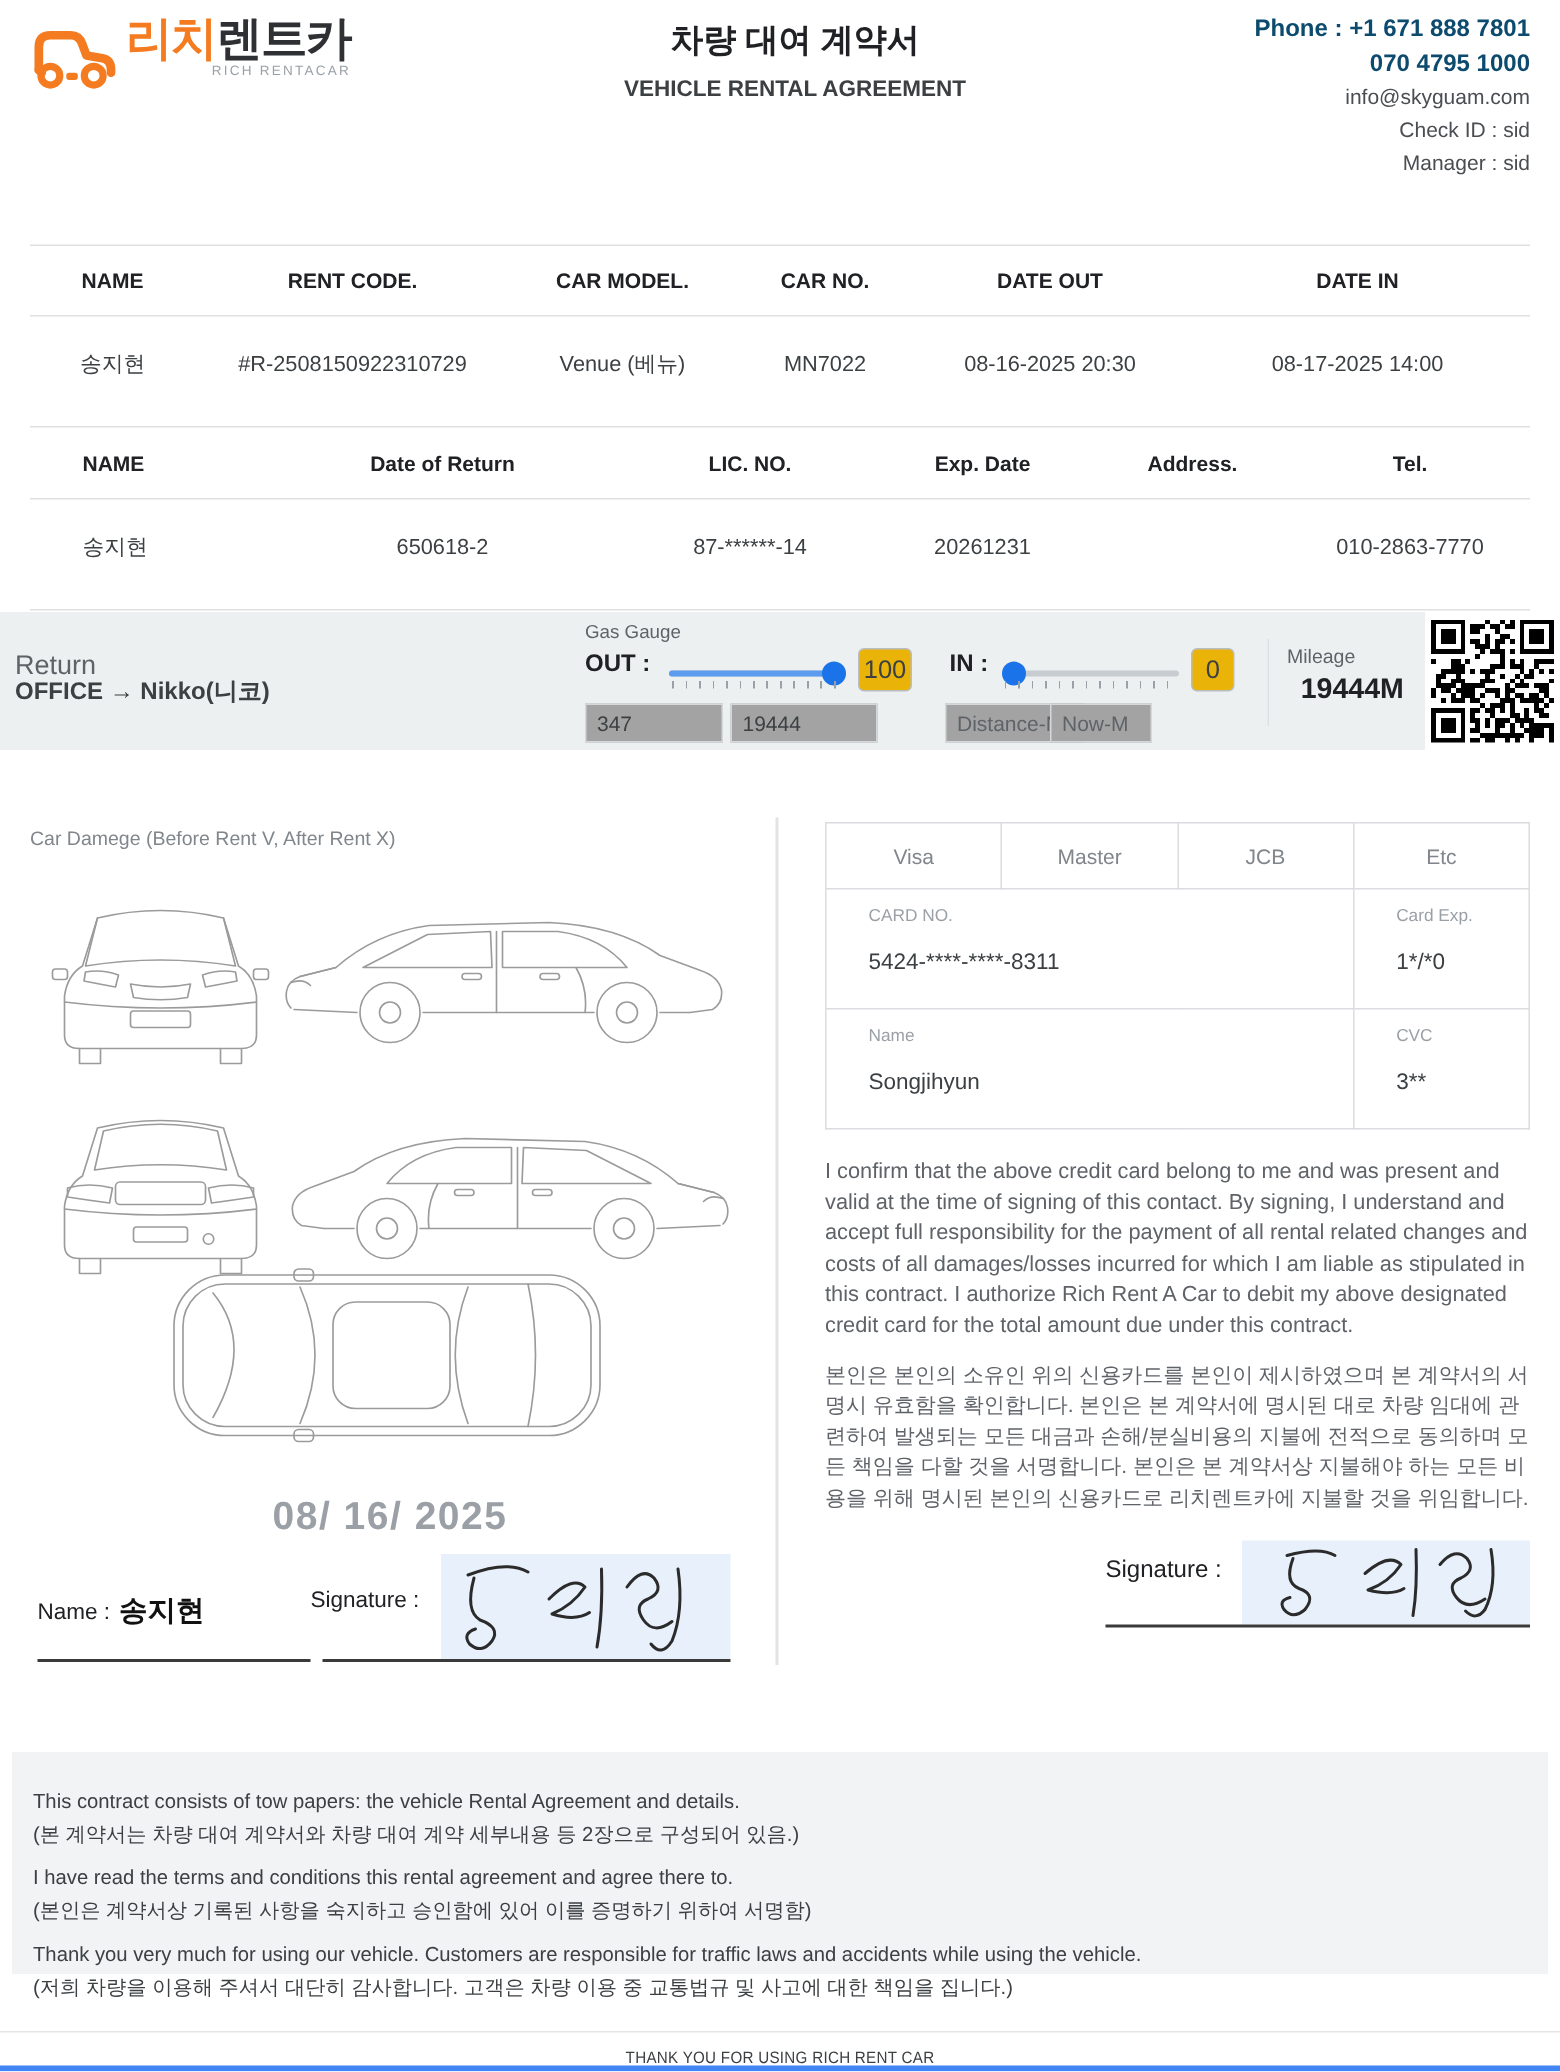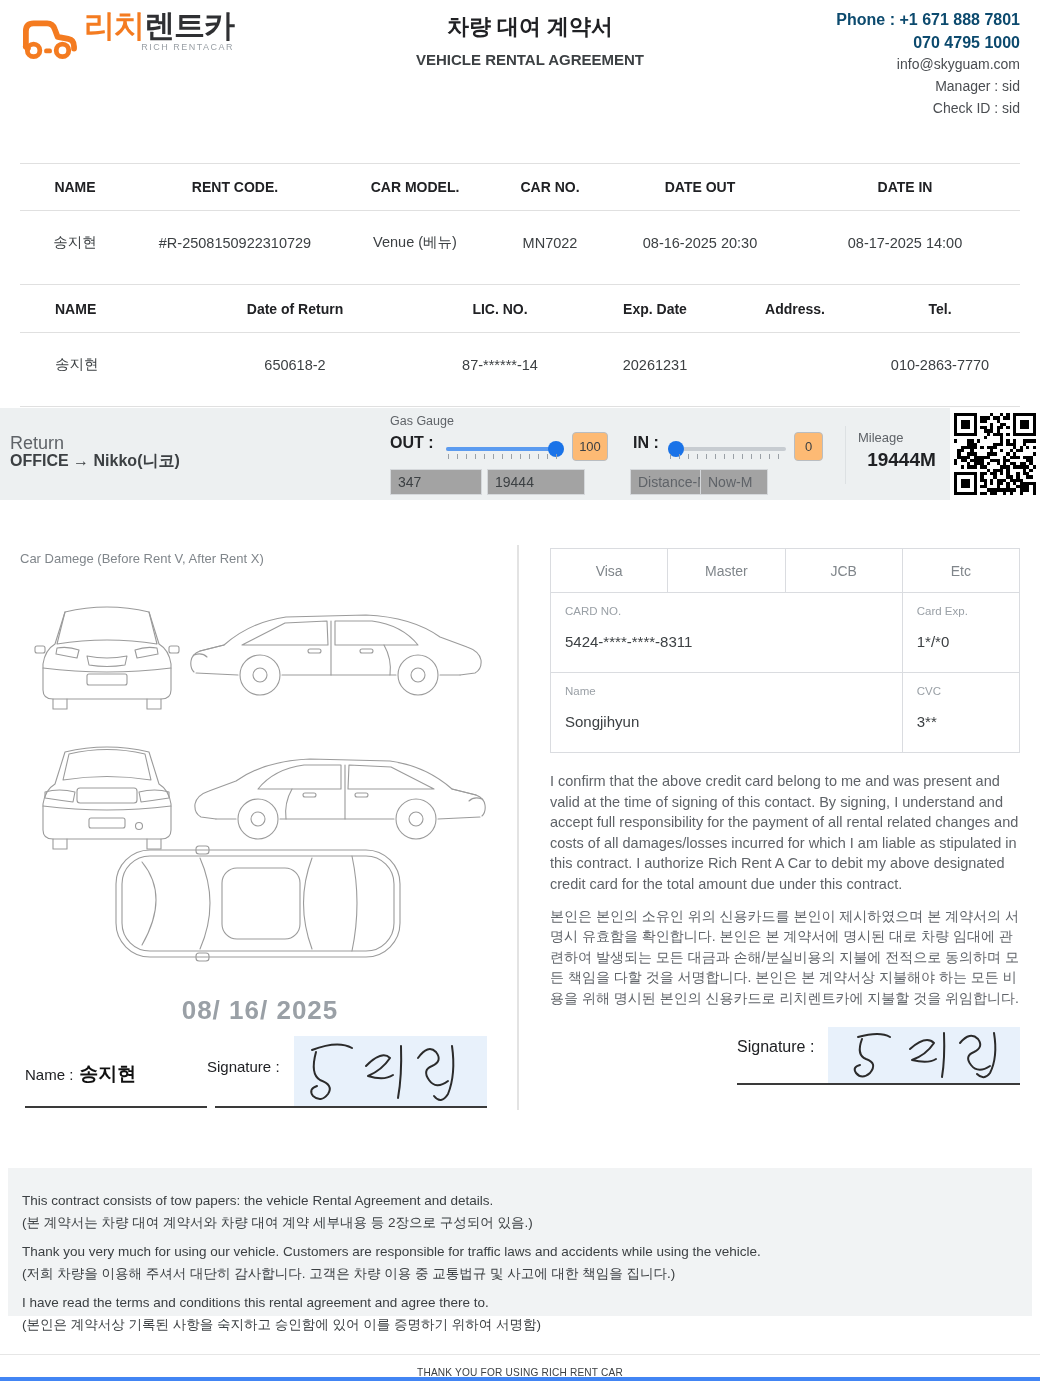--- a/index.html
+++ b/index.html
@@ -37,22 +37,22 @@
   .ret-label { position:absolute; left:10px; top:25px; font-size:18px; color:#5f6368; }
   .ret-value { position:absolute; left:10px; top:43px; font-size:16px; font-weight:bold; color:#3c4043; }
   .gas-label { position:absolute; left:390px; top:6px; font-size:12.5px; color:#5f6368; }
   .gauge-word { position:absolute; top:26px; font-size:16px; font-weight:bold; color:#202124; }
   .slider { position:absolute; top:33px; height:16px; }
   .slider .track { position:absolute; top:6px; left:0; right:0; height:4px; border-radius:2px; background:#c7ccd1; }
   .slider .fill { position:absolute; top:6px; left:0; height:4px; border-radius:2px; background:#5b9bf0; }
   .slider .thumb { position:absolute; top:0; width:16px; height:16px; border-radius:50%; background:#1a73e8; }
   .slider .ticks { position:absolute; top:13px; left:2px; right:2px; height:5px;
       background:repeating-linear-gradient(to right,#9aa0a6 0 1px,transparent 1px 9px); }
-  .val-box { position:absolute; top:24px; height:29px; background:#fdba74; border:1px solid #b9bdc1;
-             border-radius:4px; font-size:13px; color:#3c4043; display:flex; align-items:center; justify-content:center; }
+  .val-box { position:absolute; top:24px; height:29px; background:#eab308; border:1px solid #b9bdc1;
+             border-radius:4px; font-size:17px; color:#3c4043; display:flex; align-items:center; justify-content:center; }
   .band input.cell { position:absolute; top:61px; height:26px; background:#a3a3a3; border:1px solid #d5d8db;
              font-size:14px; color:#3c4043; padding:0 7px; font-family:"Liberation Sans",sans-serif; }
   .band input.cell::placeholder { color:#5f6368; opacity:1; }
   .mileage { position:absolute; left:845px; top:18px; width:100px; border-left:1px solid #dde1e3; height:58px; padding-left:12px; }
   .mileage .lbl { font-size:13px; color:#5f6368; margin-top:4px; }
   .mileage .val { font-size:19px; font-weight:bold; color:#202124; margin-top:4px; text-align:center; }
   .qr-wrap { position:absolute; left:950px; top:0; width:90px; height:92px; background:#fff;
              display:flex; align-items:center; justify-content:center; }
   .qr-wrap svg { width:82px; height:82px; }
 
@@ -68,21 +68,21 @@
   .name-line .lbl { font-size:15px; color:#202124; }
   .name-line .val { font-size:19px; font-weight:bold; color:#111; margin-left:6px; }
   .sigl-label { position:absolute; left:207px; top:1058px; font-size:15px; color:#202124; }
   .sigl-box { position:absolute; left:294px; top:1036px; width:193px; height:70px; background:#e8f1fb; }
   .sigl-underline { position:absolute; left:215px; top:1106px; width:272px; border-top:2px solid #3a3a3a; }
 
   
   .card-table { position:absolute; left:550px; top:548px; width:470px; border:1px solid #dadce0; border-collapse:collapse; }
   .card-table th { border:1px solid #dadce0; font-size:14px; font-weight:normal; color:#80868b;
                    text-align:center; height:44px; }
-  .card-table td { border:1px solid #dadce0; vertical-align:top; padding:12px 14px; height:80px;margin-top:29px; }
+  .card-table td { border:1px solid #dadce0; vertical-align:top; padding:12px 28px; height:80px;margin-top:29px; }
   .card-table .flbl { font-size:11.5px; color:#9aa0a6; }
   .card-table .fval { font-size:15px; color:#3c4043; margin-top:16px; }
 
   .para-en { position:absolute; left:550px; top:771px; width:472px; font-size:14.5px; color:#5f6368; line-height:1.42; }
   .para-kr { position:absolute; left:550px; top:906px; width:472px; font-size:14px; color:#5f6368; line-height:1.46; }
   .sigr-label { position:absolute; left:737px; top:1038px; font-size:16px; color:#202124; }
   .sigr-box { position:absolute; left:828px; top:1027px; width:192px; height:56px; background:#e8f1fb; }
   .sigr-underline { position:absolute; left:737px; top:1083px; width:283px; border-top:2px solid #3a3a3a; }
   .sig-svg path { fill:none; stroke:#2b2b2b; stroke-width:2; stroke-linecap:round; stroke-linejoin:round; }
 
@@ -119,22 +119,22 @@
 
   <div class="doc-title">
     <div class="doc-title-kr">차량 대여 계약서</div>
     <div class="doc-title-en">VEHICLE RENTAL AGREEMENT</div>
   </div>
 
   <div class="contact">
     <div class="ph">Phone : +1 671 888 7801</div>
     <div class="ph">070 4795 1000</div>
     <div class="plain">info@skyguam.com</div>
+    <div class="plain">Check ID : sid</div>
     <div class="plain">Manager : sid</div>
-    <div class="plain">Check ID : sid</div>
   </div>
 
   <table class="info" id="tbl-rental">
     <colgroup>
         <col style="width:11%">
         <col style="width:21%">
         <col style="width:15%">
         <col style="width:12%">
         <col style="width:18%">
         <col style="width:23%">
@@ -598,26 +598,26 @@
     </svg>
   </div>
   <div class="sigr-underline"></div>
 
   <div class="notes">
     <div class="pair">
       <p>This contract consists of tow papers: the vehicle Rental Agreement and details.</p>
       <p>(본 계약서는 차량 대여 계약서와 차량 대여 계약 세부내용 등 2장으로 구성되어 있음.)</p>
     </div>
     <div class="pair">
+      <p>I have read the terms and conditions this rental agreement and agree there to.</p>
+      <p>(본인은 계약서상 기록된 사항을 숙지하고 승인함에 있어 이를 증명하기 위하여 서명함)</p>
+    </div>
+    <div class="pair">
       <p>Thank you very much for using our vehicle. Customers are responsible for traffic laws and accidents while using the vehicle.</p>
       <p>(저희 차량을 이용해 주셔서 대단히 감사합니다. 고객은 차량 이용 중 교통법규 및 사고에 대한 책임을 집니다.)</p>
-    </div>
-    <div class="pair">
-      <p>I have read the terms and conditions this rental agreement and agree there to.</p>
-      <p>(본인은 계약서상 기록된 사항을 숙지하고 승인함에 있어 이를 증명하기 위하여 서명함)</p>
     </div>
   </div>
 
   <div class="bottom-rule"></div>
   <div class="thanks">THANK YOU FOR USING RICH RENT CAR</div>
   <div class="bottom-bar"></div>
 
 </div>
 
 </body></html>

